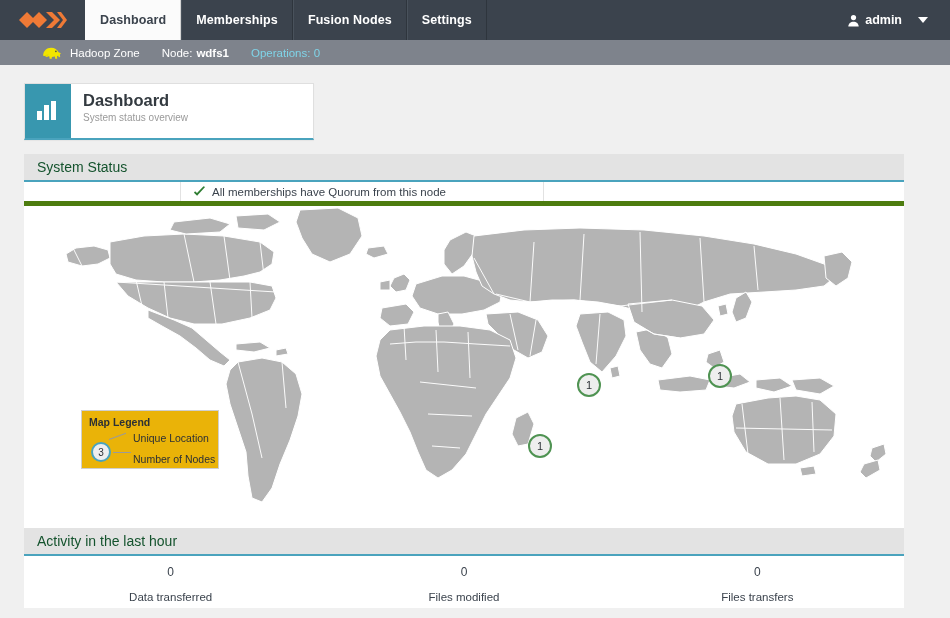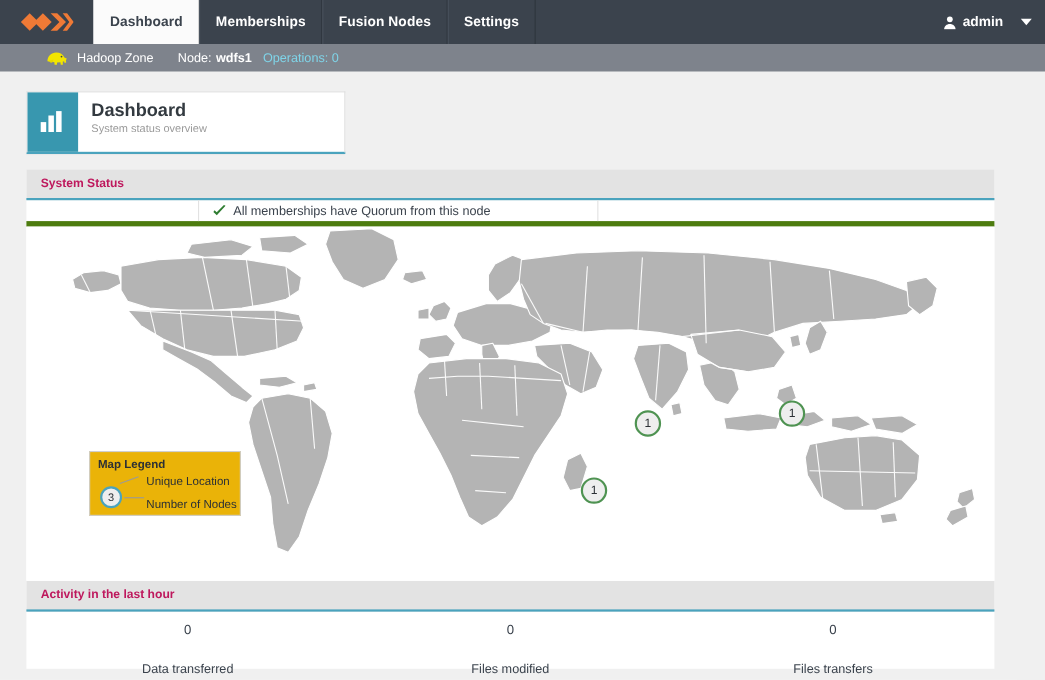--- a/index.html
+++ b/index.html
@@ -33,21 +33,21 @@
     cursor: pointer;
   }
   .navtab.active {
     background: #fbfbfb; color: #3b434d;
     border-left: 1px solid #fbfbfb;
     border-right: 1px solid #d4d4d4;
   }
   #user-area {
     margin-left: auto; display: flex; align-items: center;
     color: #ffffff; font-size: 12.5px; font-weight: bold;
-    padding-right: 2px;
+    padding-right: 12px;
   }
   #user-name { margin-right: 6px; }
   #user-icon { margin-right: 5px; display: inline-flex; }
   #caret-btn {
     width: 30px; height: 40px;
     display: flex; align-items: center; justify-content: center;
     cursor: pointer;
   }
   .caret-down {
     width: 0; height: 0;
@@ -60,21 +60,21 @@
   #subbar {
     height: 25px; width: 950px;
     background: #7e838c;
     display: flex; align-items: center;
     padding-left: 41px;
     font-size: 11.5px; color: #ffffff;
   }
   #elephant { margin-right: 7px; display: inline-flex; align-items: center; }
   #zone-name { margin-right: 22px; }
   #node-label { margin-right: 4px; }
-  #node-value { font-weight: bold; margin-right: 10px; }
+  #node-value { font-weight: bold; margin-right: 22px; }
   #ops-text { color: #7fd4e8; }
 
   
   #page { padding: 0 24px; }
 
   
   #dash-card {
     margin-top: 18px;
     width: 290px; height: 57px;
     background: #ffffff;
@@ -94,21 +94,21 @@
   }
   #dash-sub { font-size: 10px; color: #9a9a9a; margin-top: 2px; }
 
   
   .panel { width: 880px; background: #ffffff; }
   .panel-head {
     height: 28px; background: #e3e3e3;
     border-bottom: 2px solid #4aa3bd;
     display: flex; align-items: center;
     padding-left: 13px;
-    font-size: 11px; font-weight: bold; color: #be185d;
+    font-size: 14px; font-weight: normal; color: #14532d;
   }
 
   #status-panel { margin-top: 14px; }
   #status-row {
     display: flex; height: 24px;
     border-bottom: 5px solid #4d7c0f;
   }
   .status-cell {
     display: flex; align-items: center;
     font-size: 11.5px; color: #3b434d;
@@ -169,21 +169,21 @@
   #legend-label-1 { top: 1px; }
   #legend-label-2 { top: 22px; }
 
   
   #activity-panel { margin-top: 0; }
   #activity-row { display: flex; height: 52px; padding-top: 9px; }
   .activity-cell {
     flex: 1; text-align: center;
   }
   .activity-value { font-size: 12px; color: #3b434d; }
-  .activity-label { font-size: 11.5px; color: #3b434d; margin-top: 24px; }
+  .activity-label { font-size: 11.5px; color: #3b434d; margin-top: 12px; }
 </style>
 </head>
 <body>
 
 <div id="topnav">
   <div id="logo-cell">
     <svg width="48" height="20" viewBox="0 0 48 20">
       <polygon points="0,10 8,2 16,10 8,18" fill="#ef7a36"></polygon>
       <polygon points="12,10 20,2 28,10 20,18" fill="#ef7a36"></polygon>
       <polygon points="27,2 33,2 41,10 33,18 27,18 35,10" fill="#ef7a36"></polygon>

